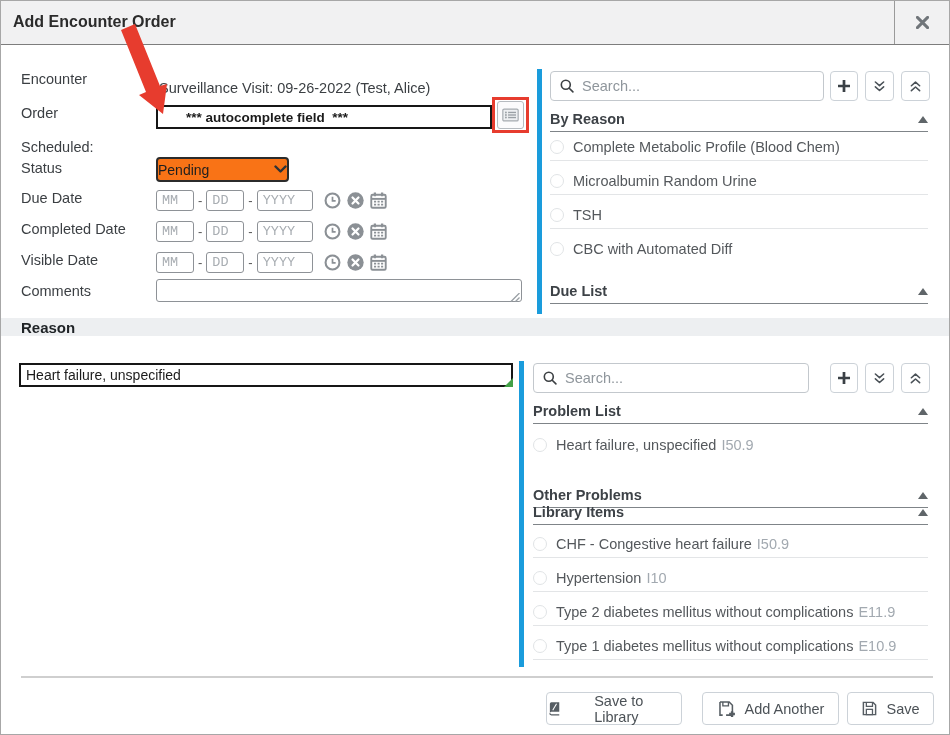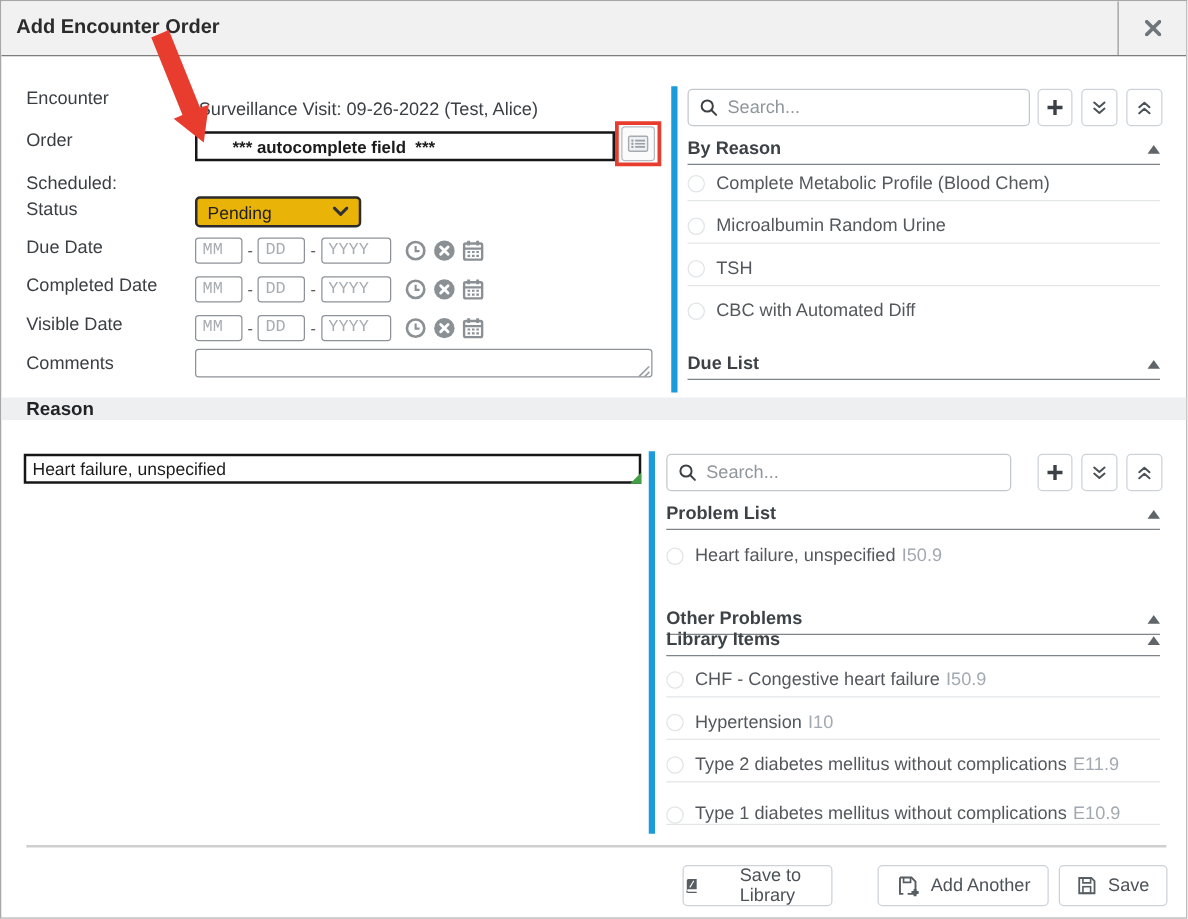--- a/index.html
+++ b/index.html
@@ -28,22 +28,22 @@
   #reason-input { left:18px; top:362px; width:494px; height:24px; padding-left:5px; font-size:14px; font-weight:normal; }
   .green-grip { left:503px; top:377px; width:0; height:0;
                 border-left:9px solid transparent; border-bottom:9px solid #43a047; }
 
   .list-btn { left:496px; top:100px; width:27px; height:28px; background:#fbfbfc;
               border:1px solid #b6bbc0; border-radius:3px; display:flex;
               align-items:center; justify-content:center; cursor:pointer; }
   .red-box { left:491px; top:96px; width:37px; height:36px; border:3px solid #e73c2e; }
 
   .select-box { left:155px; top:156px; width:133px; height:25px; border:2px solid #2b2b2b;
-                border-radius:4px; background:#eab308; display:flex; align-items:center;
-                padding:0 8px; font-size:14px; color:#1f1f1f; cursor:pointer; }
+                border-radius:4px; background:#f97316; display:flex; align-items:center;
+                padding:0 0; font-size:14px; color:#1f1f1f; cursor:pointer; }
   .select-box svg { margin-left:auto; }
 
   .date-in { width:38px; height:21px; border:1px solid #8e9297; border-radius:3px;
              padding-left:5px; font-family:Liberation Mono, monospace; font-size:13.5px;
              color:#3b3f43; outline:none; }
   .date-in.yyyy { width:56px; }
   .date-in::placeholder { color:#a8adb2; opacity:1; }
   .dash { font-size:13px; color:#555; }
   .date-row { display:flex; align-items:center; gap:4px; left:155px; height:22px; }
   .dicon { display:flex; align-items:center; cursor:pointer; }
@@ -337,29 +337,29 @@
   <div class="abs item-row sep" style="left:532px; top:563px; width:395px;">
     <span class="radio"></span>
     <span class="item-text">Hypertension</span>
     <span class="item-code">I10</span>
   </div>
   <div class="abs item-row sep" style="left:532px; top:597px; width:395px;">
     <span class="radio"></span>
     <span class="item-text">Type 2 diabetes mellitus without complications</span>
     <span class="item-code">E11.9</span>
   </div>
-  <div class="abs item-row sep" style="left:532px; top:631px; width:395px;align-items:flex-end;">
+  <div class="abs item-row sep" style="left:532px; top:631px; width:395px;">
     <span class="radio"></span>
     <span class="item-text">Type 1 diabetes mellitus without complications</span>
     <span class="item-code">E10.9</span>
   </div>
 
   <div class="abs footer-line"></div>
 
-  <div class="abs foot-btn" style="left:545px; width:120px;gap:32px;">
+  <div class="abs foot-btn" style="left:545px; width:136px;gap:32px;">
     <svg width="17" height="17" viewBox="0 0 20 20">
       <path d="M6 1.8h10.2v12.6H5.8a2 2 0 0 0-2 2V3.8a2 2 0 0 1 2-2z" fill="#565d63"></path>
       <path d="M3.8 16.4a2 2 0 0 0 2 2h10.4" fill="none" stroke="#565d63" stroke-width="1.7"></path>
       <path d="M7.6 12.2l5-8.4" stroke="#fff" stroke-width="1.4"></path>
     </svg>
     <span>Save to Library</span>
   </div>
 
   <div class="abs foot-btn" style="left:701px; width:137px;">
     <svg width="20" height="18" viewBox="0 0 22 20">

